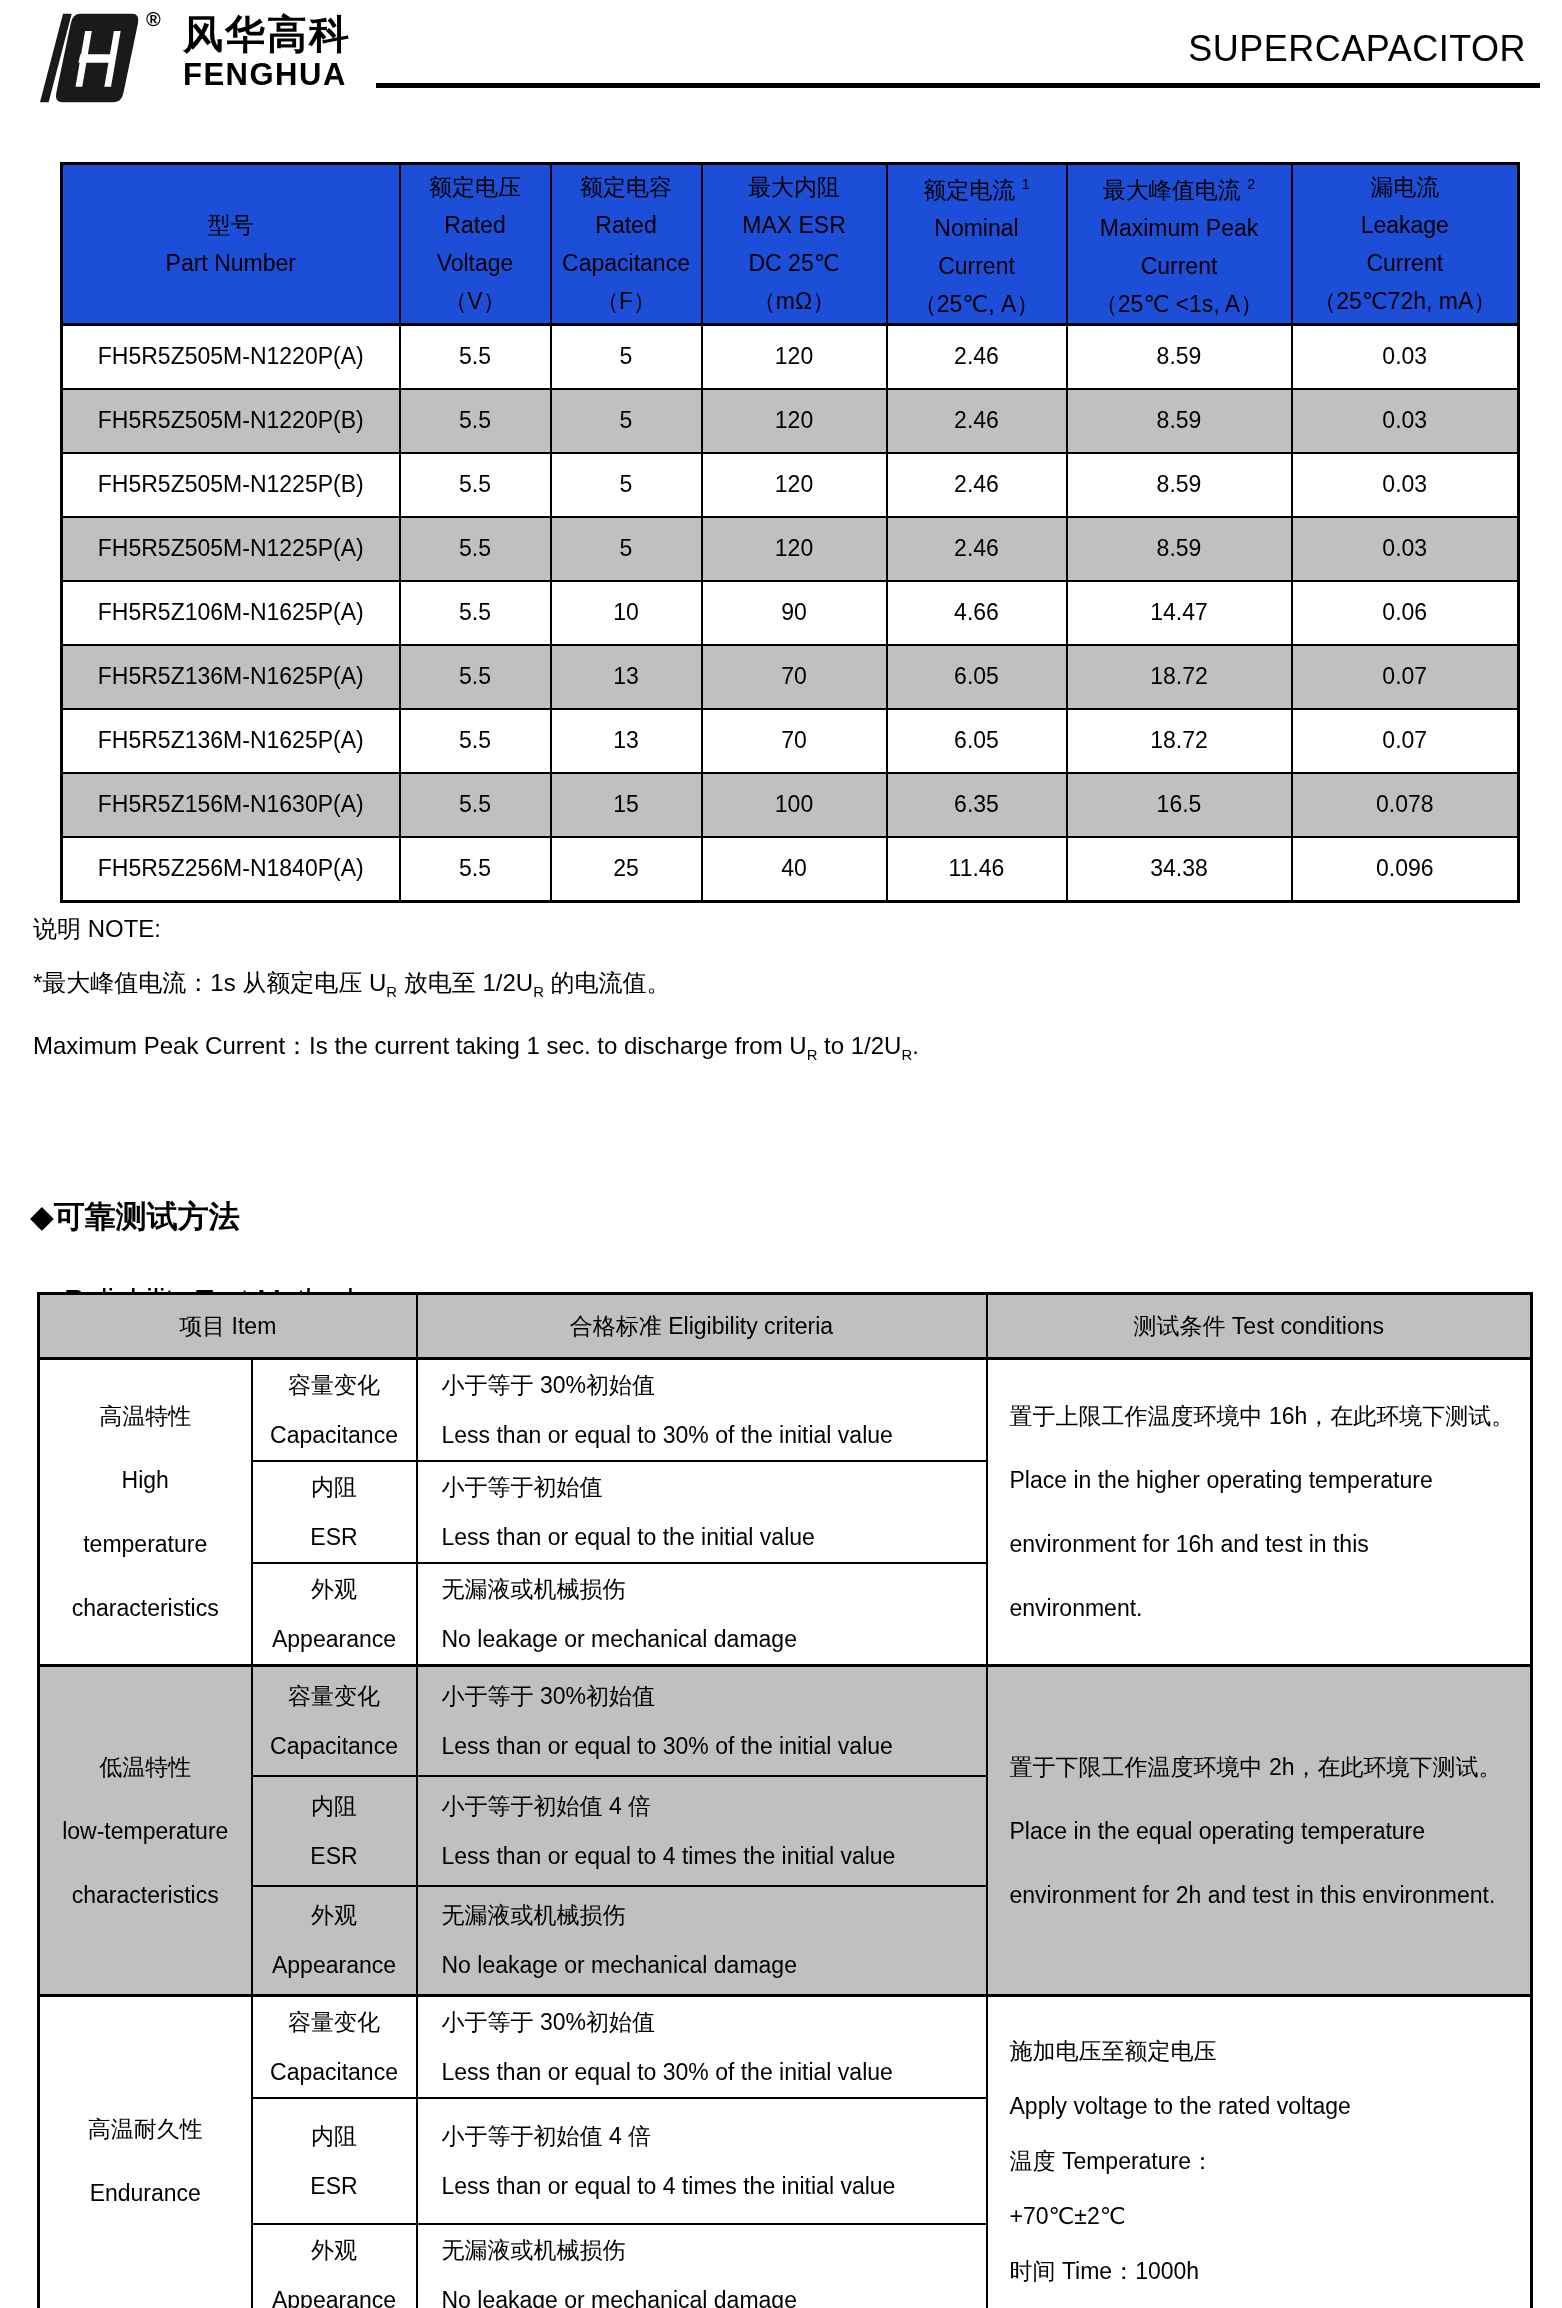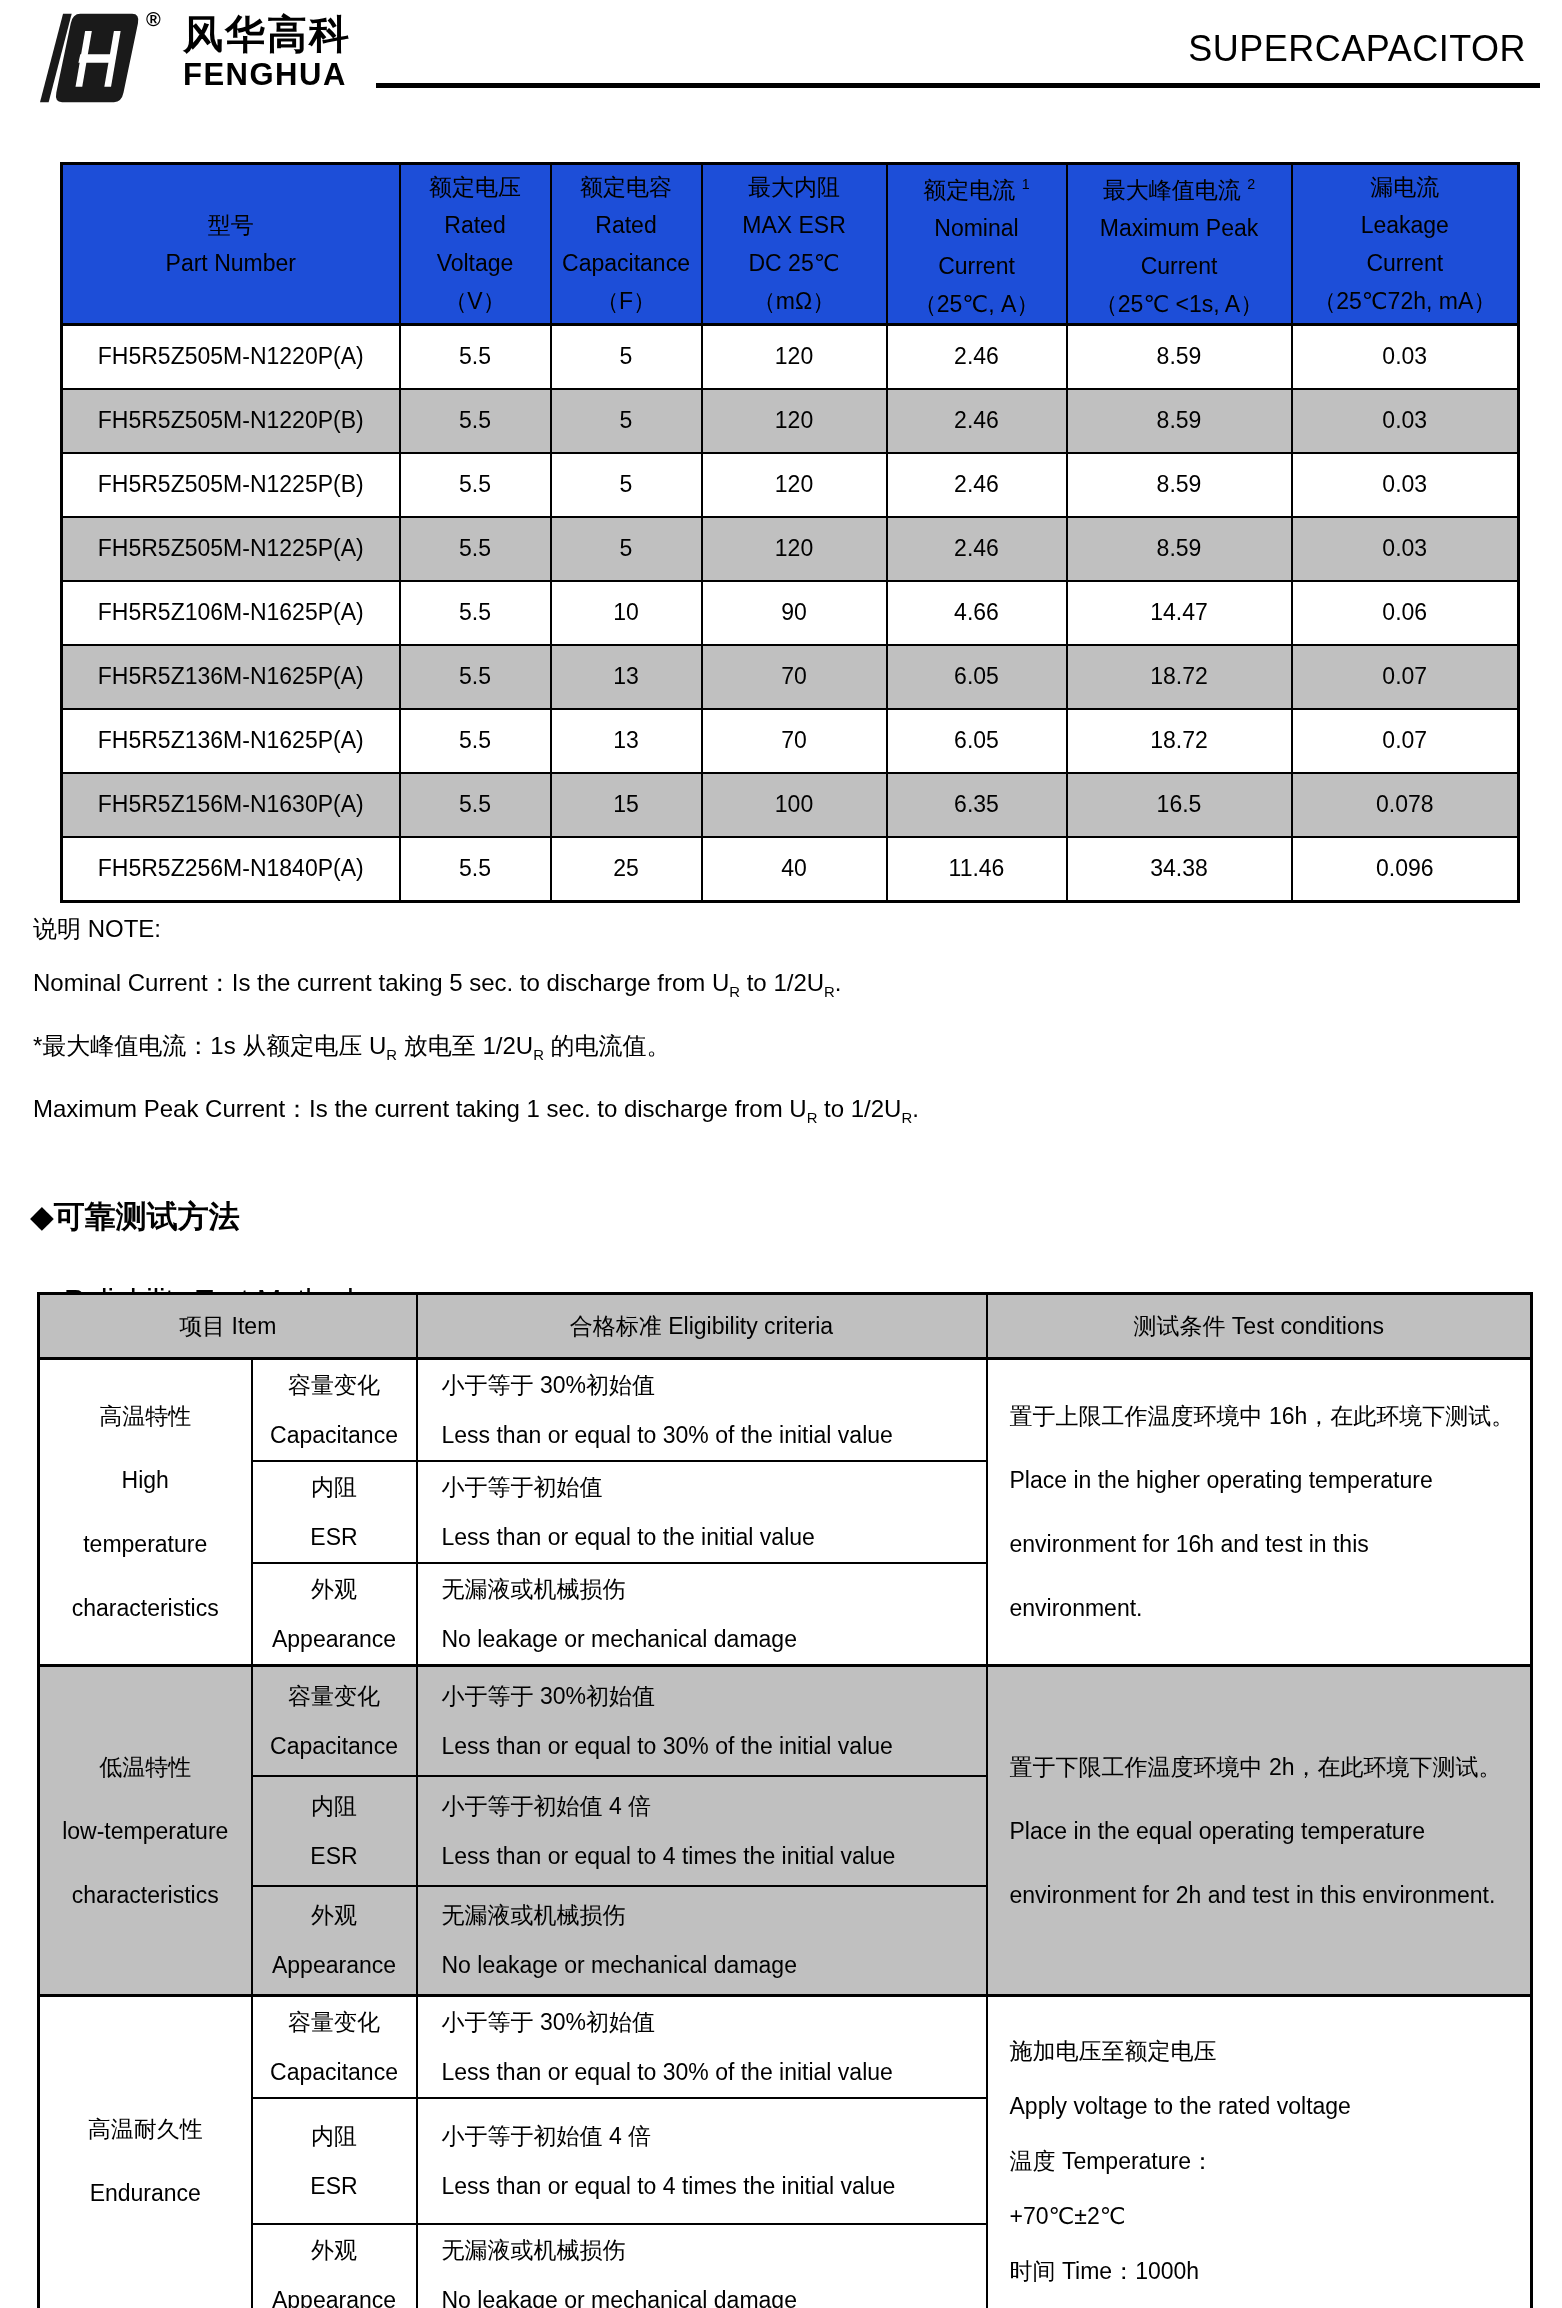--- a/index.html
+++ b/index.html
@@ -230,21 +230,20 @@
         <td>40</td>
         <td>11.46</td>
         <td>34.38</td>
         <td>0.096</td>
       </tr>
     </tbody>
   </table>
 
   <section class="notes">
     <div class="notes-title">说明 NOTE:</div>
-    <p><span>Nominal Current：Is the current taking 5 sec. to discharge from U</span><sub>R</sub><span> to 1/2U</span><sub>R</sub><span>.</span></p>
     <p><span>*最大峰值电流：1s 从额定电压 U</span><sub>R</sub><span> 放电至 1/2U</span><sub>R</sub><span> 的电流值。</span></p>
     <p><span>Maximum Peak Current：Is the current taking 1 sec. to discharge from U</span><sub>R</sub><span> to 1/2U</span><sub>R</sub><span>.</span></p>
   </section>
 
   <div class="rel-heading-cn">◆可靠测试方法</div>
   <div class="rel-heading-en">Reliability Test Method</div>
 
   <table class="rel">
     <colgroup>
         <col class="ra">

